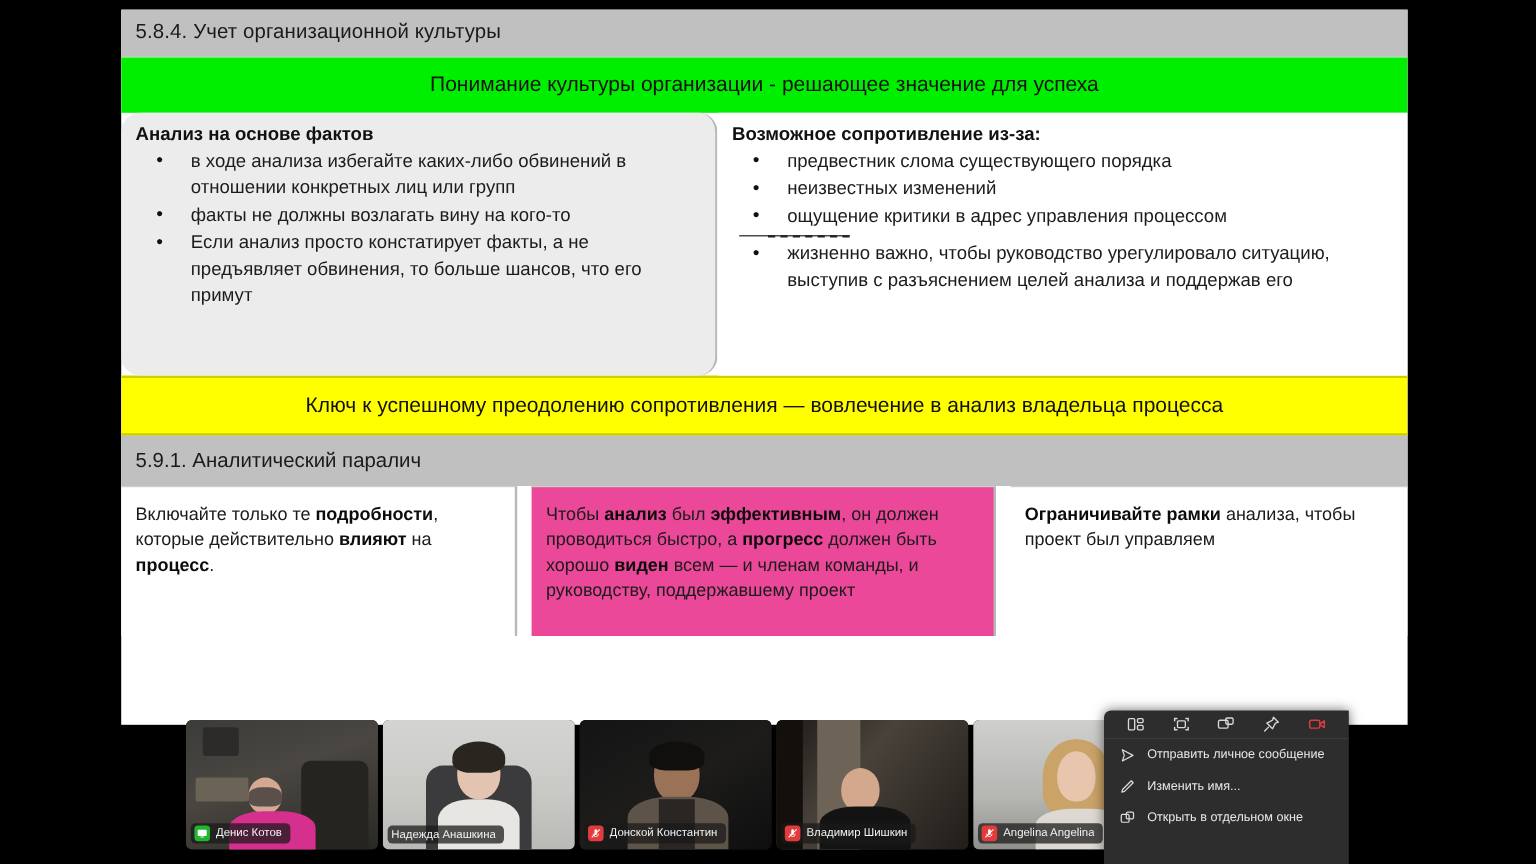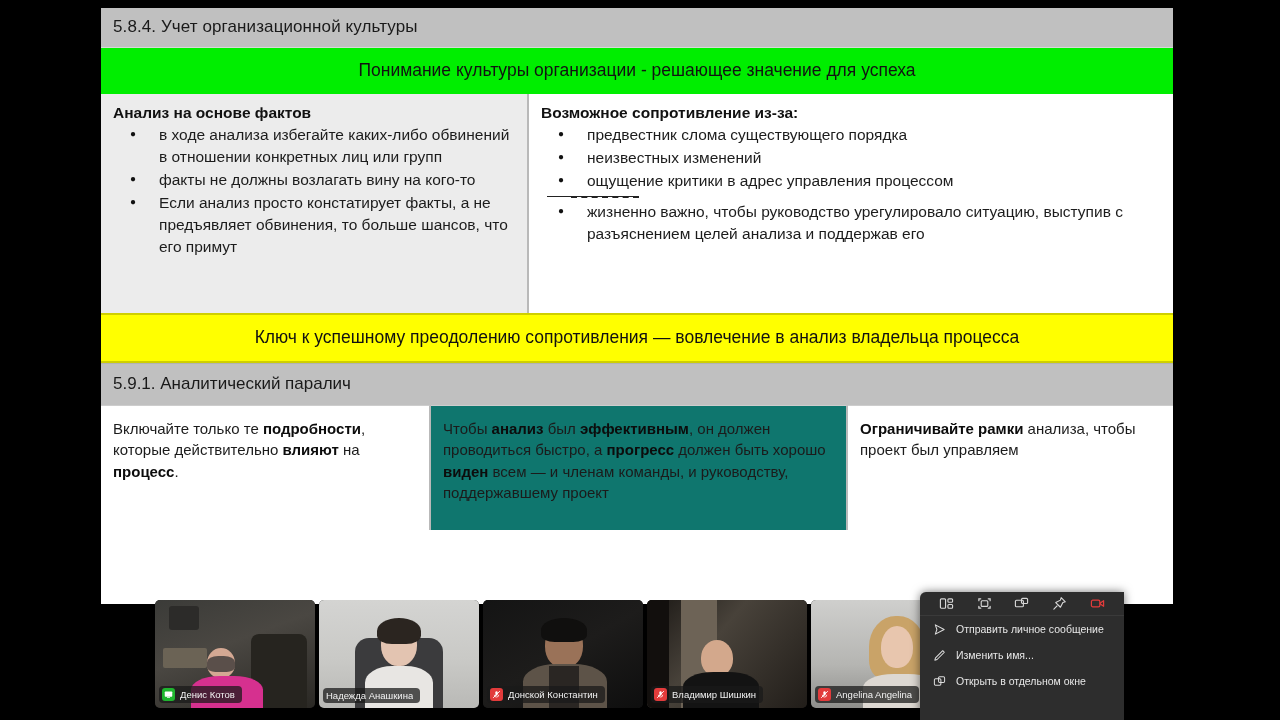--- a/index.html
+++ b/index.html
@@ -40,24 +40,25 @@
     font-size: 17.5px;
     text-align: center;
     padding: 12px 8px 13px 8px;
     border-top: 2px solid #cfcf00;
     border-bottom: 2px solid #cfcf00;
   }
 
   
   .two-col { display: flex; width: 100%; height: 219px; }
   .cell-l {
-    width: 428px; height: 100%;
+    width: 497px; height: 100%;
     background: #ececec;
     border-right: 2px solid #b9b9b9;
     padding: 10px 12px 8px 12px;
+    border-radius: 16px;
   }
   .cell-r {
     flex: 1; height: 100%;
     background: #ffffff;
     padding: 10px 12px 8px 12px;
   }
   .blk-title { font-size: 15.5px; font-weight: bold; color: #111; margin-bottom: 2px; }
   ul.blist { list-style: none; margin: 0; padding: 0; }
   ul.blist li {
     position: relative;
@@ -89,30 +90,30 @@
 
   .sec-row {
     background: #c0c0c0;
     color: #1a1a1a;
     font-size: 17px;
     padding: 10px 12px 11px 12px;
   }
   .sec-div { height: 1px; background: #b2b2b2; }
 
   
-  .three-col { display: flex; width: 100%; height: 125px; }
+  .three-col { display: flex; width: 100%; height: 125px; gap: 12px; }
   .c3 {
     font-size: 15px;
     line-height: 1.43;
     color: #1b1b1b;
     padding: 12px 12px 8px 12px;
     border-top: 1px solid #cdcdcd;
   }
   .c3.a { width: 330px; background: #fff; border-right: 2px solid #b9b9b9; }
-  .c3.b { width: 417px; background: #0f766e; border-right: 2px solid #b9b9b9; }
+  .c3.b { width: 387px; background: #ec4899; border-right: 2px solid #b9b9b9; }
   .c3.c { flex: 1; background: #fff; }
   .c3 b { font-weight: bold; color: #0c0c0c; }
 
   
   #strip {
     position: absolute;
     left: 155px; top: 600px;
     width: 920px; height: 120px;
     display: flex; gap: 4px;
   }

